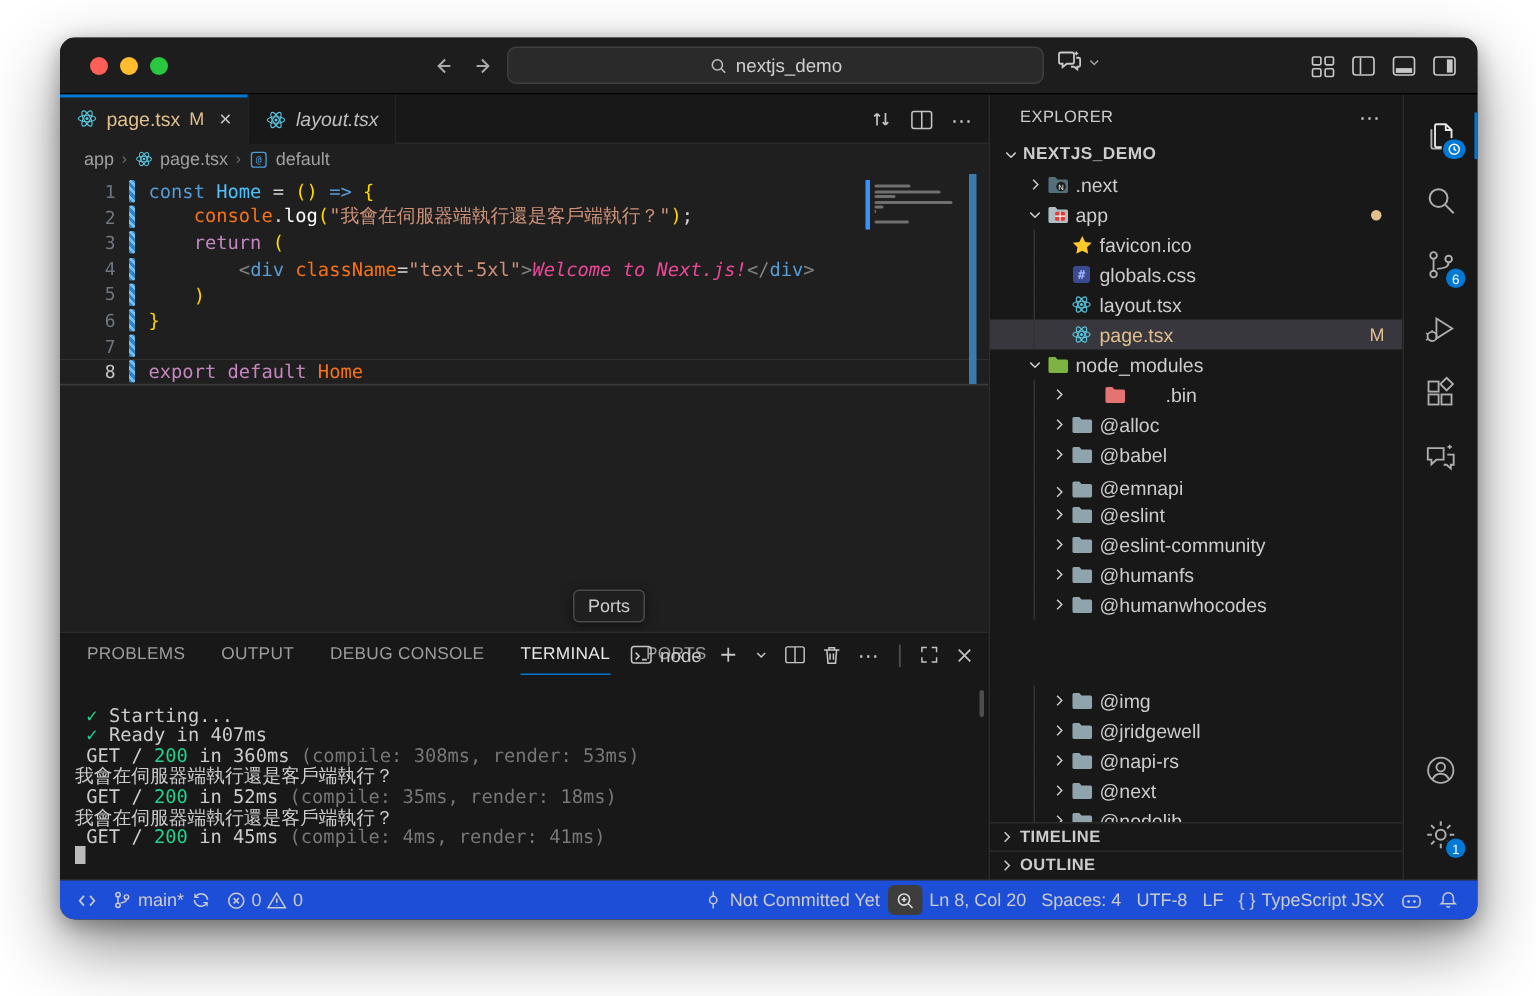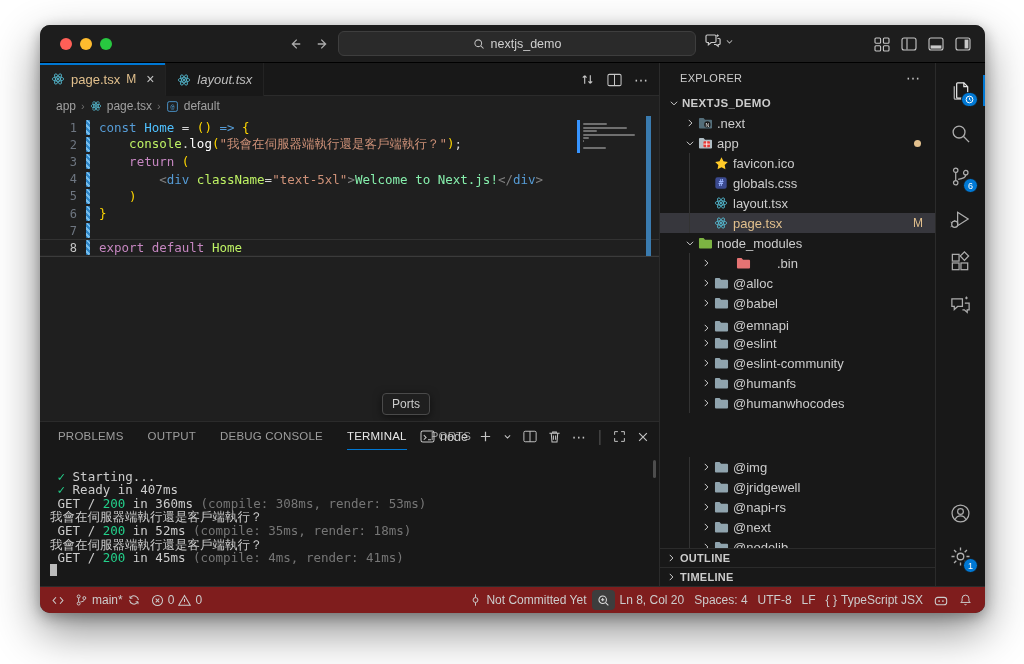--- a/index.html
+++ b/index.html
@@ -48,22 +48,22 @@
   
   .editor { flex:1; position:relative; background:#1F1F1F; padding-top:3px; font-family:"DejaVu Sans Mono", monospace; font-size:12.5px; overflow:hidden; }
   .code-line { height:17.2px; display:flex; align-items:center; white-space:pre; }
   .code-line .ln { width:46px; flex:none; text-align:right; padding-right:9px; color:#6E7681; font-size:12px; }
   .code-line.current .ln { color:#C6C6C6; }
   .code-line .gut-mark { width:4px; height:15px; flex:none; border-radius:1px;
       background:repeating-linear-gradient(45deg,#2E86C8 0 2px,#77BDEB 2px 4px); }
   .code-line .code-text { margin-left:9px;text-align:right; }
   .code-line.current { box-shadow: inset 0 1px 0 #323232, inset 0 -1.2px 0 #3B3B3B; }
   .tk-kw{color:#569CD6;} .tk-cvar{color:#4FC1FF;} .tk-op{color:#D4D4D4;} .tk-paren{color:#FFD700;}
-  .tk-prop{color:#bef264;} .tk-fn{color:#ffffff;} .tk-str{color:#CE9178;} .tk-ctrl{color:#C586C0;}
-  .tk-tag{color:#569CD6;} .tk-punct{color:#808080;} .tk-txt{color:#86efac;}
+  .tk-prop{color:#f97316;} .tk-fn{color:#ffffff;} .tk-str{color:#CE9178;} .tk-ctrl{color:#C586C0;}
+  .tk-tag{color:#569CD6;} .tk-punct{color:#808080;} .tk-txt{color:#ec4899;font-style:italic;}
   .minimap { position:absolute; top:4px; right:22px; width:60px; border-left:3px solid #3794FF; padding:2px 0 2px 3px; }
   .mm-line { height:2px; margin:1.4px 0; background:#6f6f6f; border-radius:1px; }
   .overview-ruler { position:absolute; top:0; right:8px; width:5px; height:140px; background:#3A7BAF; }
   .ports-tooltip { position:absolute; bottom:6px; left:342px; background:#1F1F1F; border:1px solid #4A4A4A; border-radius:4px; padding:3px 9px; font-size:12px; color:#CCCCCC; font-family:"Liberation Sans", sans-serif; box-shadow:0 2px 8px rgba(0,0,0,.5); }
   
   .panel-header { height:29px; flex:none; background:#181818; border-top:1px solid #2B2B2B; display:flex; align-items:center; position:relative; }
   .ptabs { display:flex; height:100%; padding-left:18px; gap:24px; }
   .ptab { height:100%; display:flex; align-items:center; font-size:11.5px; color:#9D9D9D; border-bottom:1.5px solid transparent; letter-spacing:.2px; }
   .ptab.active { color:#E7E7E7; border-bottom-color:#0078D4; }
   .panel-actions { position:absolute; right:10px; top:0; height:29px; display:flex; align-items:center; gap:11px; color:#C5C5C5; }
@@ -94,21 +94,21 @@
   .tree-row .guide { position:absolute; left:29px; top:0; width:1px; height:100%; background:#333333; }
   .section-row { height:19px; flex:none; border-top:1px solid #2B2B2B; display:flex; align-items:center; gap:4px; padding-left:6px; font-size:11px; font-weight:bold; color:#CCCCCC; letter-spacing:.3px; }
   
   .activitybar { width:50px; flex:none; background:#181818; border-left:1px solid #2B2B2B; display:flex; flex-direction:column; align-items:center; padding-top:6px; }
   .ab-item { width:100%; height:43px; display:flex; align-items:center; justify-content:center; position:relative; color:#ADADAD; }
   .ab-item.active { color:#E7E7E7; }
   .ab-item.active::after { content:""; position:absolute; right:0; top:6px; bottom:6px; width:2px; background:#0078D4; }
   .ab-badge { position:absolute; right:7px; bottom:5px; min-width:15px; height:15px; padding:0 3px; background:#0078D4; color:#fff; font-size:9px; border-radius:9px; display:flex; align-items:center; justify-content:center; border:1.5px solid #181818; }
   .ab-bottom { margin-top:auto; width:100%; padding-bottom:8px; display:flex; flex-direction:column; align-items:center; }
   
-  .statusbar { height:27px; flex:none; background:#7f1d1d; border-top:1px solid #2B2B2B; display:flex; align-items:center; font-size:12px; color:#CCCCCC; padding:0 8px 0 6px; }
+  .statusbar { height:27px; flex:none; background:#1d4ed8; border-top:1px solid #2B2B2B; display:flex; align-items:center; font-size:12px; color:#CCCCCC; padding:0 8px 0 6px; }
   .sb-item { display:flex; align-items:center; gap:4px; padding:0 5px; height:100%; white-space:nowrap; }
   .sb-spacer { flex:1; }
   .sb-zoom { background:#3D3D3D; border-radius:4px; height:20px; padding:0 5px; }
   svg { display:block; }
 </style>
 </head>
 <body>
 
 <div class="page">
 <div class="window">
@@ -654,27 +654,27 @@
                   <path fill="#90A4AE" d="M1 3.2A1.1 1.1 0 0 1 2.1 2.1h3.8L7.5 4h6.4A1.1 1.1 0 0 1 15 5.1v7.3a1.1 1.1 0 0 1-1.1 1.1H2.1A1.1 1.1 0 0 1 1 12.4z"></path>
                 </svg>
               </span>
               <span class="tlabel">@polyfill</span>
             </div>
           </div>
       <div class="section-row">
         <svg width="10" height="10" viewBox="0 0 16 16" fill="none" stroke="#CCC" stroke-width="1.6">
               <path d="M6 3l5 5-5 5"></path>
             </svg>
-        <span>OUTLINE</span>
+        <span>TIMELINE</span>
       </div>
       <div class="section-row">
         <svg width="10" height="10" viewBox="0 0 16 16" fill="none" stroke="#CCC" stroke-width="1.6">
               <path d="M6 3l5 5-5 5"></path>
             </svg>
-        <span>TIMELINE</span>
+        <span>OUTLINE</span>
       </div>
     </div>
 
     <div class="activitybar">
       <div class="ab-item active">
         <svg width="23" height="23" viewBox="0 0 24 24" fill="none" stroke="currentColor" stroke-width="1.3">
               <path d="M9 4h6.5L19.5 8v11a1 1 0 0 1-1 1H9a1 1 0 0 1-1-1V5a1 1 0 0 1 1-1z"></path>
               <path d="M15.5 4v4h4"></path>
               <path d="M5.5 7.5V20a1 1 0 0 0 1 1H16" opacity=".75"></path>
             </svg>

